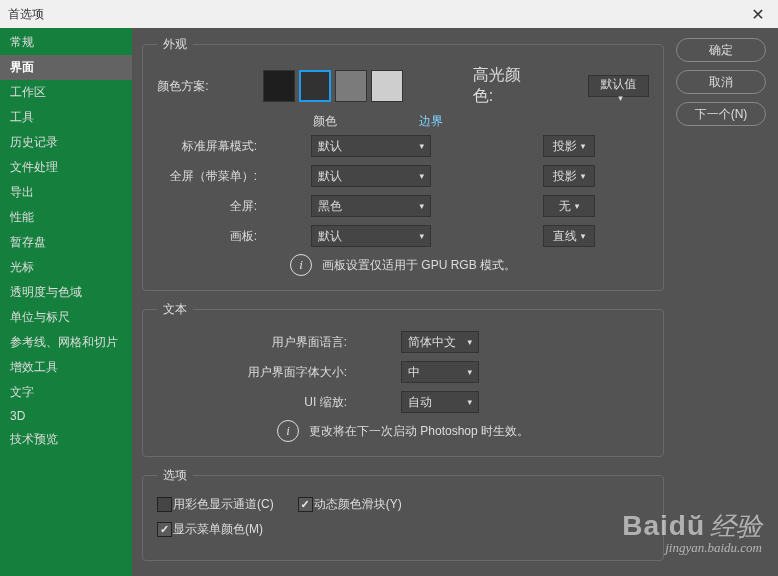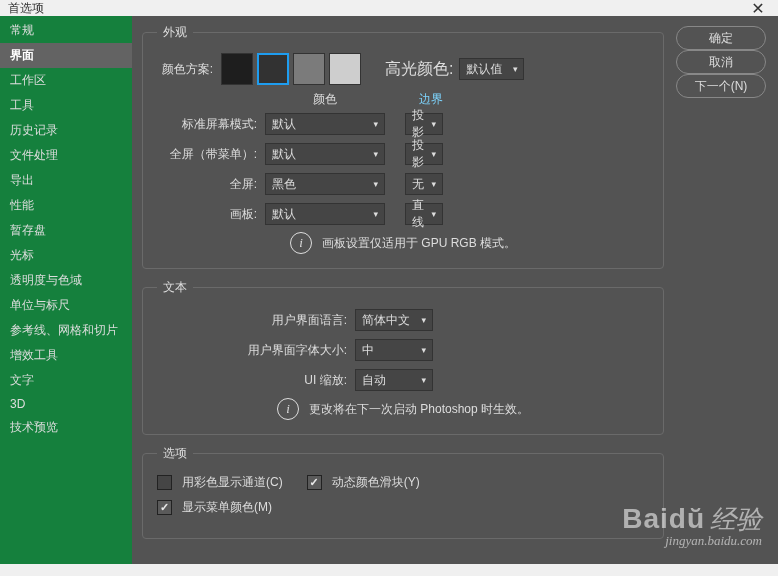--- a/index.html
+++ b/index.html
@@ -1,54 +1,54 @@
 <!DOCTYPE html>
 <html><head>
 <meta charset="utf-8">
 <style>
 * { box-sizing: border-box; margin: 0; padding: 0; font-family: "Microsoft YaHei", sans-serif; }
 body { width: 778px; height: 576px; background: #f0f0f0; overflow: hidden; position: relative; }
-.titlebar { height: 16px; background: #f0f0f0; display: flex; align-items: center; padding: 0 8px; font-size: 12px; color: #333; }
+.titlebar { height: 28px; background: #f0f0f0; display: flex; align-items: center; padding: 0 8px; font-size: 12px; color: #333; }
 .titlebar .title { flex: 1; }
 .close-btn { width: 40px; height: 28px; display: flex; align-items: center; justify-content: center; cursor: pointer; font-size: 16px; color: #333; margin-right: -8px;}
 .main { display: flex; height: 548px; background: #535353; }
 .sidebar { width: 132px; background: #15803d; padding: 2px 0; }
 .sidebar-item { padding: 4px 10px; font-size: 12px; color: #ddd; cursor: pointer; }
 .sidebar-item.selected { background: #636363; color: #fff; font-weight: bold; }
 .content { flex: 1; padding: 8px 10px; position: relative; }
-.btns { position: absolute; right: 12px; top: 10px; display: flex; flex-direction: column; }
+.btns { position: absolute; right: 12px; top: 10px; display: flex; flex-direction: column; gap: 8px; }
 .btn { width: 90px; height: 24px; background: #535353; border: 1px solid #888; border-radius: 12px; color: #ddd; font-size: 12px; display: flex; align-items: center; justify-content: center; cursor: pointer; }
 fieldset { border: 1px solid #6a6a6a; border-radius: 4px; margin-bottom: 10px; padding: 12px 14px 14px 14px; position: relative; width: 522px; }
 legend { padding: 0 6px; font-size: 12px; color: #ddd; }
-.row { display: flex; align-items: center; margin-bottom: 6px; min-height: 24px; }
+.row { display: flex; align-items: center; margin-bottom: 6px; min-height: 24px; gap: 46px; }
 .lbl { text-align: right; width: 100px; font-size: 12px; color: #ddd; margin-right: 8px; }
 .swatches { display: flex; gap: 4px; }
 .swatch { width: 32px; height: 32px; border: 1px solid #333; cursor: pointer; }
 .swatch.selected { border: 2px solid #1e9df0; }
 .highlight-lbl { font-size: 16px; color: #ddd; margin-left: 24px; margin-right: 6px; }
 .select { background: #454545; border: 1px solid #333; color: #ddd; font-size: 12px; height: 22px; padding: 0 6px; display: flex; align-items: center; justify-content: space-between; cursor: pointer; }
-.select.small { width: 65px; }
+.select.small { width: 65px; flex-direction: column; }
 .select.med { width: 120px; }
-.select.short { width: 38px; }
+.select.short { width: 52px; justify-content: center; }
 .select.lang { width: 78px; }
 .chev { font-size: 9px; margin-left: 4px; }
 .headers { display: flex; margin: 6px 0 4px 0; }
 .headers .h1 { width: 108px; }
 .headers .h2 { width: 120px; text-align: center; font-size: 12px; color: #ddd; }
 .headers .h3 { margin-left: 20px; width: 52px; text-align: center; font-size: 12px; color: #7dd3fc; }
 .sel-gap { width: 20px; }
 .info-row { display: flex; align-items: center; justify-content: center; margin-top: 6px; }
 .info-icon { width: 22px; height: 22px; border: 1.5px solid #ddd; border-radius: 50%; display: flex; align-items: center; justify-content: center; font-size: 13px; color: #ddd; font-style: italic; font-family: Georgia, serif; margin-right: 10px; }
 .info-text { font-size: 12px; color: #ddd; }
 .chk-row { display: flex; align-items: center; gap: 24px; margin-bottom: 8px; }
-.chk-group { display: flex; align-items: center; gap: 10px; font-size: 12px; color: #ddd; cursor: pointer; }
+.chk-group { display: flex; align-items: center; gap: 1px; font-size: 12px; color: #ddd; cursor: pointer; }
 .chk { width: 15px; height: 15px; background: #454545; border: 1px solid #222; display: flex; align-items: center; justify-content: center; font-size: 11px; color: #fff; }
 .chk.checked { background: #5a5a5a; }
 .chk.checked::after { content: "✓"; color:#e8e8e8; font-weight:bold;}
-.watermark { position: absolute; right: 16px; bottom: 27px; text-align: right; opacity: .55; color: #fff; pointer-events:none; }
+.watermark { position: absolute; right: 16px; bottom: 20px; text-align: right; opacity: .55; color: #fff; pointer-events:none; }
 .watermark .b { font-size: 28px; font-weight: bold; letter-spacing:1px; }
 .watermark .j { font-family: Georgia, serif; font-style: italic; font-size: 26px; margin-left: 2px; font-weight: normal;}
 .watermark .sub { font-size: 13px; font-style: italic; font-family: Georgia, serif; margin-top:-4px;}
 </style>
 </head>
 <body>
 
 <div class="titlebar">
   <span class="title">首选项</span>
   <div class="close-btn">✕</div>

